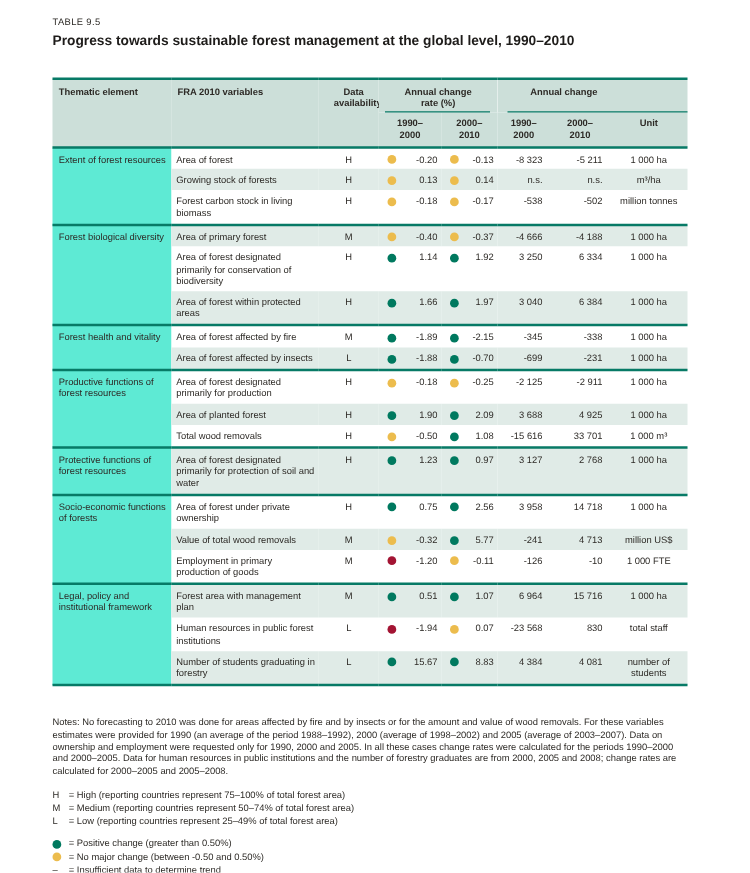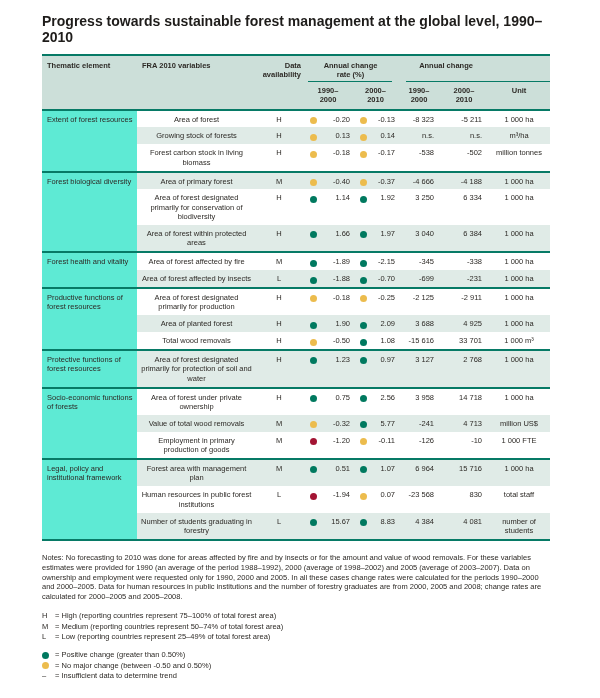--- a/index.html
+++ b/index.html
@@ -11,33 +11,33 @@
     --dot-negative:#a31433;
     --text:#2d2a26;
   }
   html,body{margin:0;padding:0;}
   body{
     width:600px;height:698px;background:#ffffff;overflow:hidden;
     font-family:"Liberation Sans",sans-serif;color:var(--text);
   }
   .page{padding:13px 50px 0 42px;}
   .table-label{font-size:7.5px;letter-spacing:.3px;margin-bottom:5px;}
-  .table-title{font-size:14px;font-weight:bold;color:#1e1c1a;margin-bottom:9px;}
+  .table-title{font-size:11px;font-weight:bold;color:#1e1c1a;margin-bottom:23px;}
 
   table{
     width:508px;border-collapse:collapse;table-layout:fixed;
     border-top:2px solid var(--teal-dark);
     border-bottom:2px solid var(--teal-dark);
   }
   col.c1{width:95px}col.c2{width:118px}col.c3{width:48px}col.c4{width:50px}
   col.c5{width:45px}col.c6{width:42px}col.c7{width:48px}col.c8{width:62px}
 
   thead th{
     background:var(--header-bg);font-size:7.5px;font-weight:bold;
-    vertical-align:top;padding:5px 2px 2px;line-height:1.25;white-space:pre-line;
+    vertical-align:top;padding:5px 12px 2px;line-height:1.25;white-space:pre-line;
   }
   thead th.h-left{text-align:left;padding-left:5px;}
   thead th.h-center{text-align:right;}
   thead th.rowspan2{border-bottom:2px solid var(--teal-dark);}
   thead th.group{position:relative;text-align:center;}
   thead th.group-rate::after{
     content:"";position:absolute;left:5px;right:6px;bottom:0;height:1px;
     background:var(--teal-dark);
   }
   thead th.group-chg{padding-right:58px;}
@@ -47,48 +47,49 @@
   }
   thead tr.sub th{
     text-align:center;padding:4px 2px 4px;border-bottom:2px solid var(--teal-dark);
   }
 
   tbody td{
     font-size:7.5px;line-height:1.25;vertical-align:top;
     padding:4px 3px 3.5px;
   }
   td.thematic{padding-left:5px;background:#5eead4;}
-  td.variable{padding-left:4px;text-align:center;}
+  td.variable{padding-left:4px;}
   td.avail{text-align:center;}
   td.num{text-align:right;padding-right:6px;white-space:nowrap;}
   td.unit{text-align:center;padding-left:2px;padding-right:2px;}
   tr.alt td:not(.thematic){background:var(--row-alt-bg);}
   tr.sec-start td{border-top:2px solid var(--teal-dark);}
 
-  .rate-inner{display:flex;justify-content:space-between;align-items:flex-end;padding-left:4px;}
+  .rate-inner{display:flex;justify-content:space-between;align-items:center;padding-left:4px;}
   .dot{width:7px;height:7px;border-radius:50%;flex:none;margin-top:1px;}
   .dot-positive{background:var(--dot-positive);}
   .dot-neutral{background:var(--dot-neutral);}
   .dot-negative{background:var(--dot-negative);}
   .rate-val{white-space:nowrap;}
 
-  .notes{font-size:7.5px;line-height:1.32;margin:12px 0 0 0;width:508px;}
+  .notes{font-size:7.5px;line-height:1.32;margin:24px 0 0 0;width:508px;}
 
   .legend{margin-top:9px;}
   .legend-row{display:flex;align-items:flex-start;font-size:7.5px;line-height:1.38;}
   .legend-key{flex:none;width:13px;font-weight:normal;}
   .legend-sym{flex:none;width:13px;display:flex;align-items:center;height:10px;}
   .legend-sym .dot{margin-top:0;}
   .legend-text{flex:1;}
   .trend-legend{margin-top:8px;}
 </style>
 </head>
 <body>
 
 <div class="page">
+  <div class="table-label">TABLE 9.5</div>
   <div class="table-title">Progress towards sustainable forest management at the global level, 1990–2010</div>
 
   <table>
     <colgroup>
       <col class="c1">
         <col class="c2">
         <col class="c3">
         <col class="c4">
       <col class="c5">
         <col class="c6">

